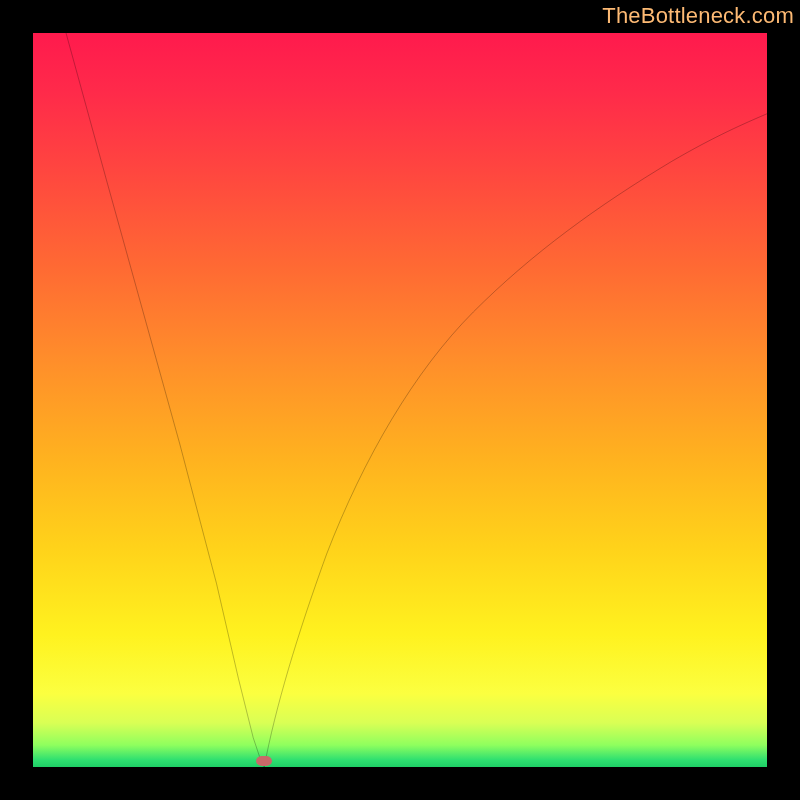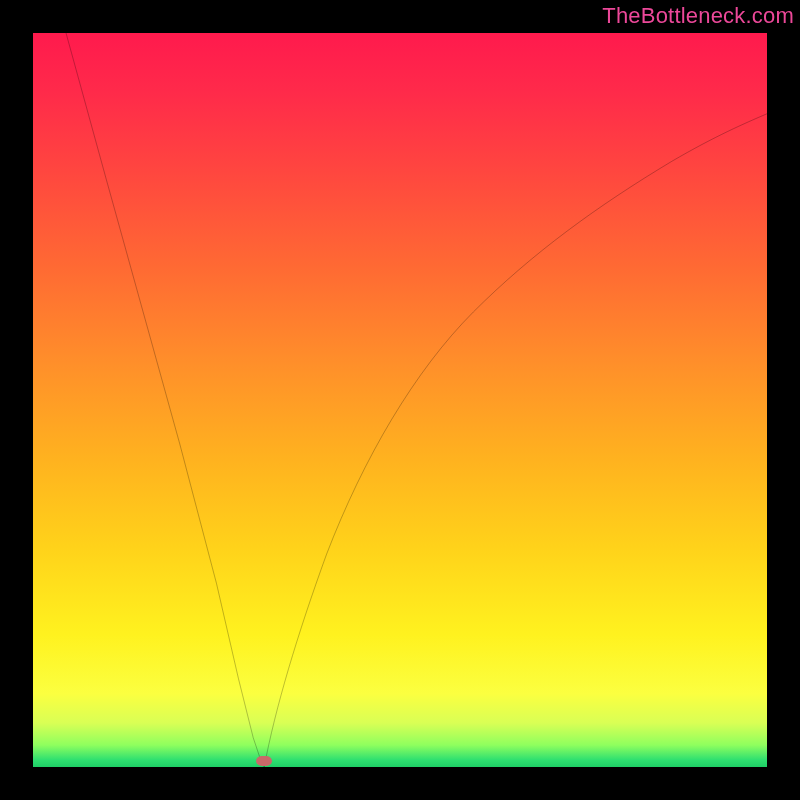--- a/index.html
+++ b/index.html
@@ -45,21 +45,21 @@
     position: absolute;
     inset: 0;
     width: 100%;
     height: 100%;
     display: block;
   }
   .watermark {
     position: absolute;
     top: 3px;
     right: 6px;
-    color: #ec4899;
+    color: #fdba74;
     font-size: 22px;
     letter-spacing: 0.2px;
     user-select: none;
   }
   .marker {
     position: absolute;
     width: 16px;
     height: 10px;
     background: #c96969;
     border-radius: 6px / 5px;

